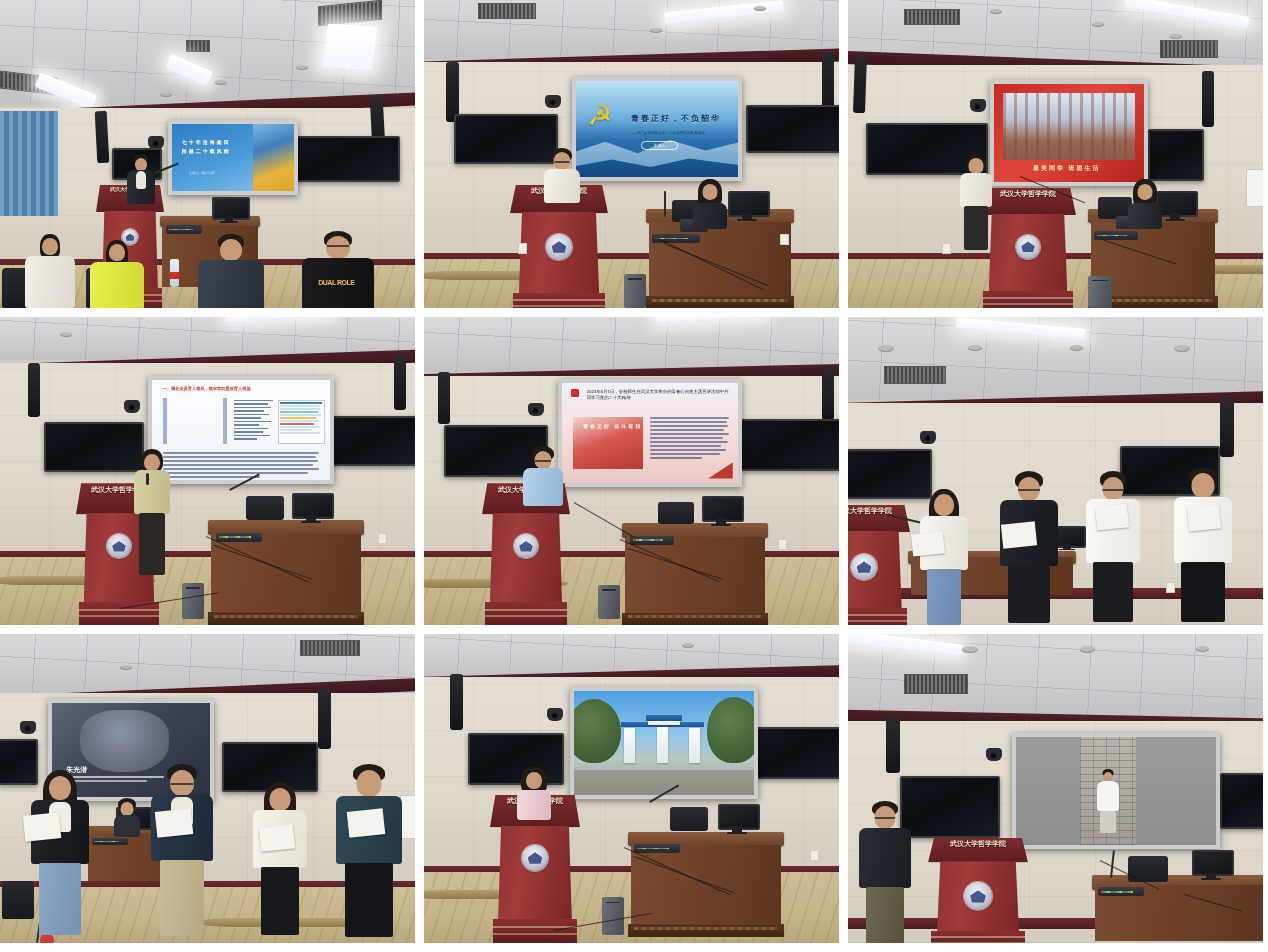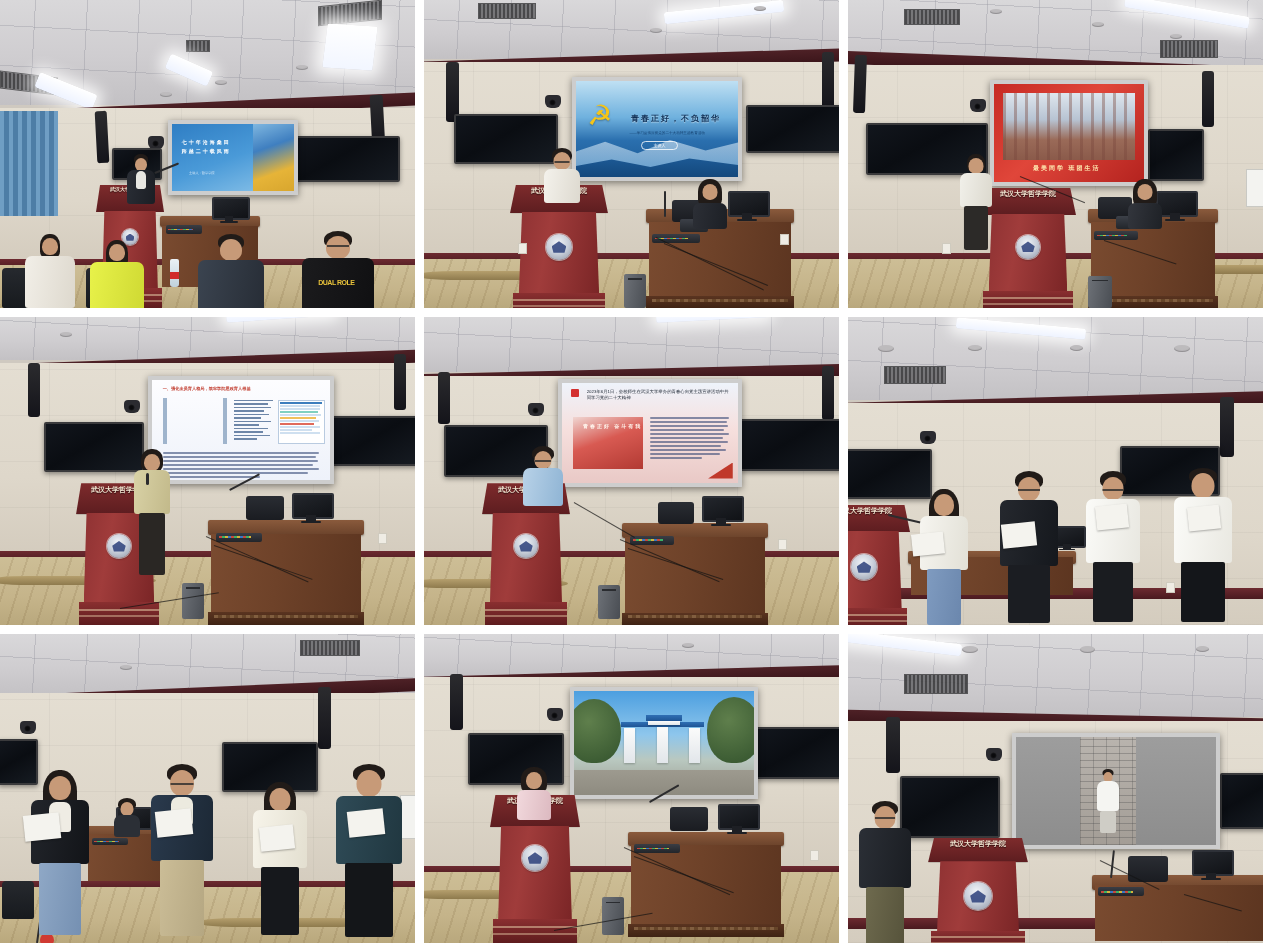--- a/index.html
+++ b/index.html
@@ -628,20 +628,30 @@
       <div class="detector" style="left:120px;top:10%"></div>
 
       <div class="soffit" style="top:17%;transform:rotate(-2.4deg)"></div>
       <div class="wall" style="top:19%;height:62%"></div>
       <div class="speaker" style="left:318px;top:17%;width:13px;height:62px"></div>
       <div class="cam" style="left:20px;top:28%"></div>
       <div class="tv" style="left:-2px;top:34%;width:36px;height:42px"></div>
       <div class="tv" style="left:222px;top:35%;width:92px;height:46px"></div>
       <div class="whiteboard" style="left:400px;top:52%;width:18px;height:42px"></div>
 
+      <div class="bigscreen" style="left:48px;top:21%;width:158px;height:94px">
+        <div class="inner sl sl-sepia">
+          <div style="position:absolute;left:18%;top:8%;width:56%;height:66%;border-radius:40% 40% 44% 44%;background:radial-gradient(circle at 45% 35%,#8b93a6,#4c5465)"></div>
+          <div class="sl-hist-name" style="left:9%;top:66%;font-size:7px">朱光潜</div>
+          <div class="tx-lines" style="left:9%;top:78%;width:62%">
+            <i style="width:100%;background:rgba(240,240,240,.7)"></i>
+            <i style="width:82%;background:rgba(240,240,240,.6)"></i>
+          </div>
+        </div>
+      </div>
 
       <div class="dado" style="top:80%"></div>
       <div class="floor" style="top:82%;height:18%"></div>
       <div class="stage-edge" style="left:196px;top:92%;width:180px"></div>
 
       <div class="desk" style="left:86px;top:62%;width:112px;height:20%">
         <div class="desk-top" style="height:22%"></div>
         <div class="desk-front"></div>
       </div>
       <div class="monitor" style="left:116px;top:56%;width:32px;height:26px">

